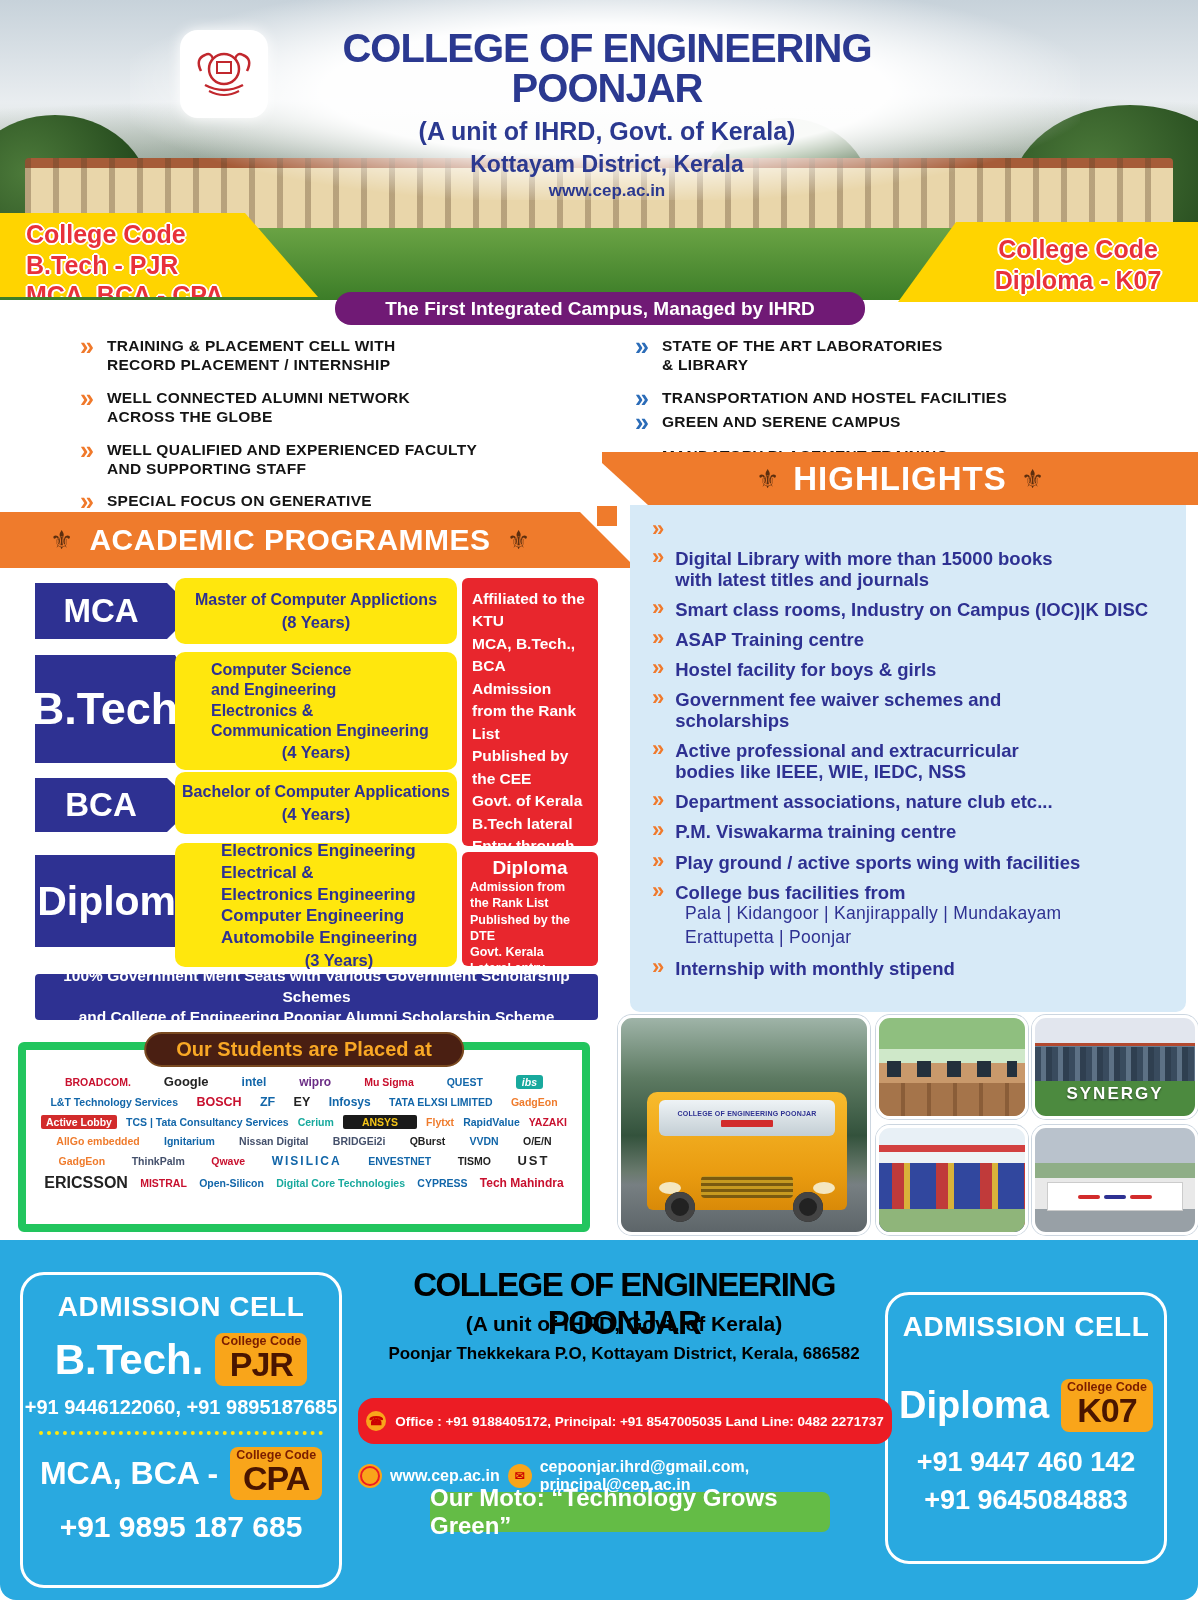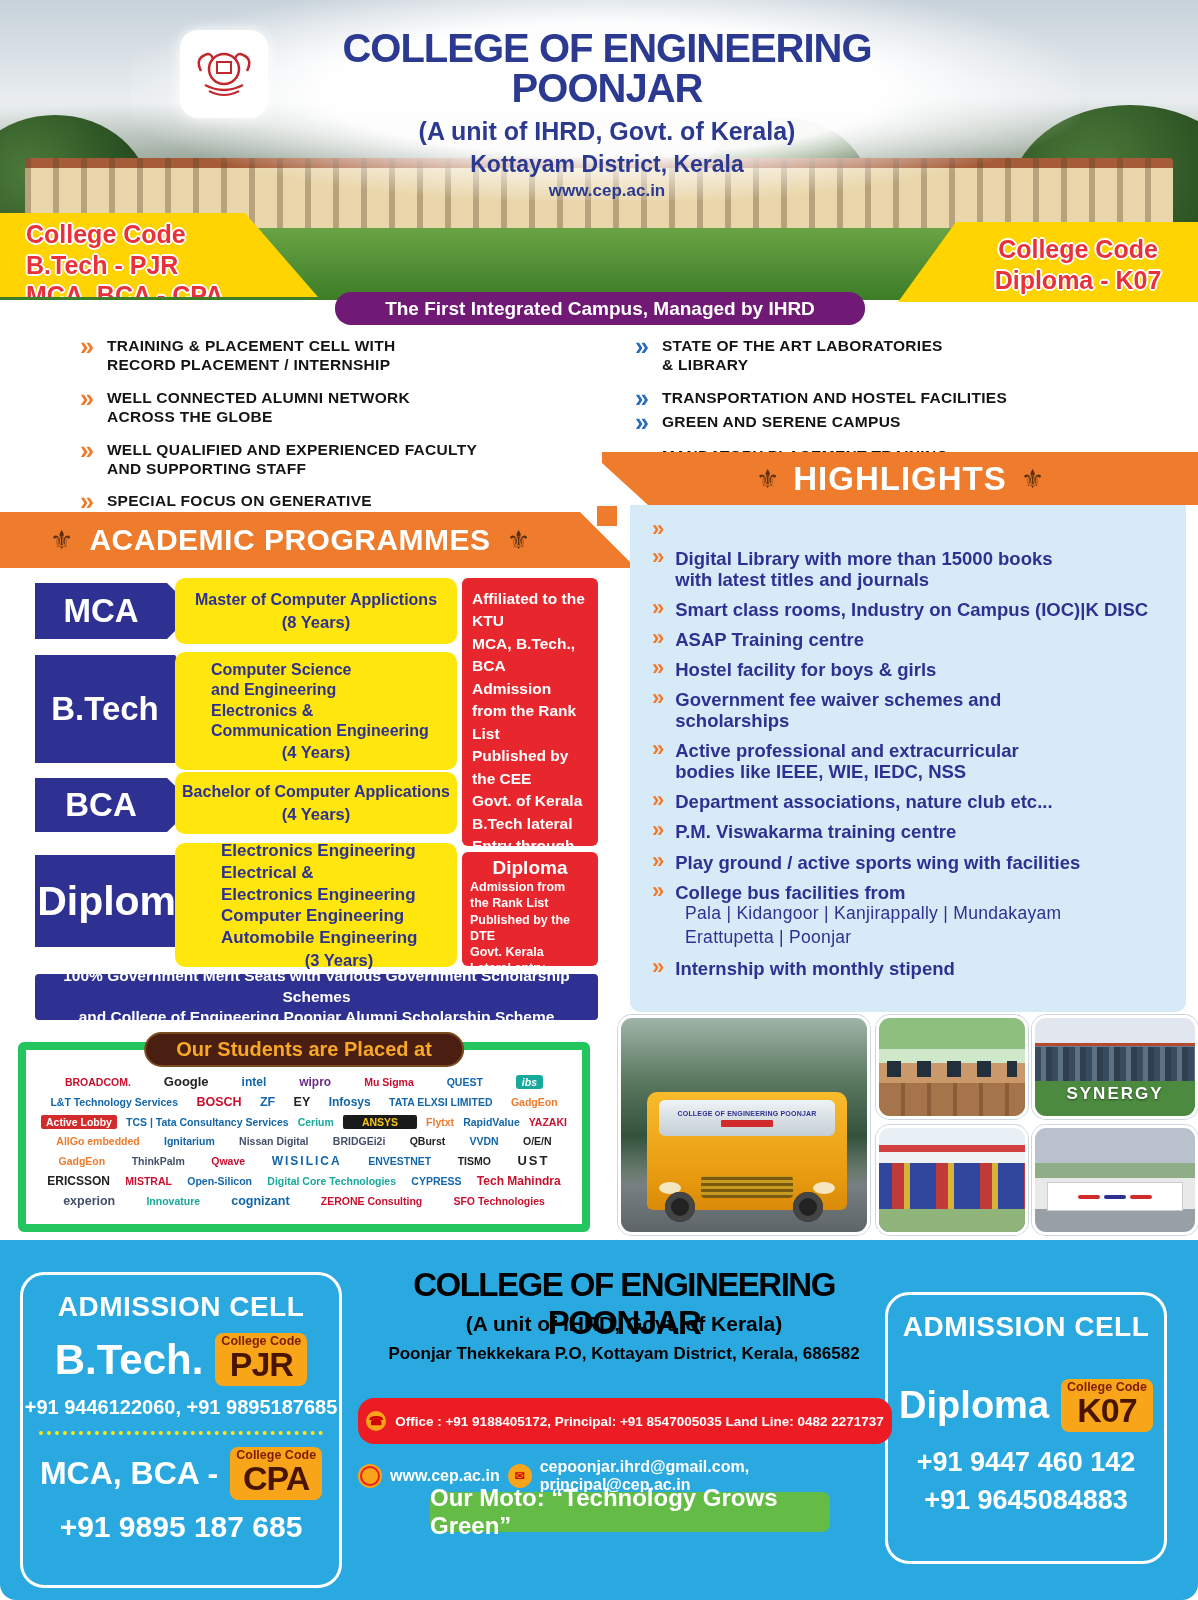--- a/index.html
+++ b/index.html
@@ -265,21 +265,21 @@
     <span class="flour flip">⚜</span>
   </div>
   <div class="deco-sq"></div>
 
   <div class="prog-label" style="left:35px;top:583px;width:160px;height:56px;font-size:33px;clip-path:polygon(0 0,132px 0,160px 50%,132px 100%,0 100%);padding-right:28px;">MCA</div>
   <div class="prog-box" style="left:175px;top:578px;width:282px;height:66px;">
     <div class="prog-desc">Master of Computer Applictions</div>
     <div class="prog-years">(8 Years)</div>
   </div>
 
-  <div class="prog-label" style="left:35px;top:655px;width:172px;height:108px;font-size:33px;clip-path:polygon(0 0,140px 0,172px 50%,140px 100%,0 100%);padding-right:32px;">B.Tech</div>
+  <div class="prog-label" style="left:35px;top:655px;width:172px;height:108px;font-size:45px;clip-path:polygon(0 0,140px 0,172px 50%,140px 100%,0 100%);padding-right:32px;">B.Tech</div>
   <div class="prog-box la" style="left:175px;top:652px;width:282px;height:118px;">
     <div class="prog-desc pre">Computer Science
 and Engineering
 Electronics &amp;
 Communication Engineering</div>
     <div class="prog-years">(4 Years)</div>
   </div>
 
   <div class="prog-label" style="left:35px;top:778px;width:160px;height:54px;font-size:33px;clip-path:polygon(0 0,132px 0,160px 50%,132px 100%,0 100%);padding-right:28px;">BCA</div>
   <div class="prog-box" style="left:175px;top:772px;width:282px;height:62px;">
@@ -424,33 +424,26 @@
       <div class="lg-row">
         <span class="lg orange">GadgEon</span>
         <span class="lg">ThinkPalm</span>
         <span class="lg red">Qwave</span>
         <span class="lg blue" style="font-size:12px;letter-spacing:2px;">WISILICA</span>
         <span class="lg blue">ENVESTNET</span>
         <span class="lg dark">TISMO</span>
         <span class="lg dark" style="font-size:13px;letter-spacing:2px;">UST</span>
       </div>
       <div class="lg-row">
-        <span class="lg dark" style="font-size:12px;">ERICSSON</span>
+        <span class="lg dark" style="font-size:16px;">ERICSSON</span>
         <span class="lg red">MISTRAL</span>
         <span class="lg blue">Open-Silicon</span>
         <span class="lg teal">Digital Core Technologies</span>
         <span class="lg blue">CYPRESS</span>
         <span class="lg red" style="font-size:12px;">Tech Mahindra</span>
-      </div>
-      <div class="lg-row">
-        <span class="lg" style="font-size:12.5px;">experion</span>
-        <span class="lg teal">Innovature</span>
-        <span class="lg blue" style="font-size:12.5px;">cognizant</span>
-        <span class="lg red">ZERONE Consulting</span>
-        <span class="lg red">SFO Technologies</span>
       </div>
     </div>
   </div>
 
   <div class="photo ph-bus">
     <div class="bus-body">
       <div class="bus-wind">
         <span class="bus-wind-txt">COLLEGE OF ENGINEERING POONJAR</span>
         <span class="bus-red"></span>
       </div>

